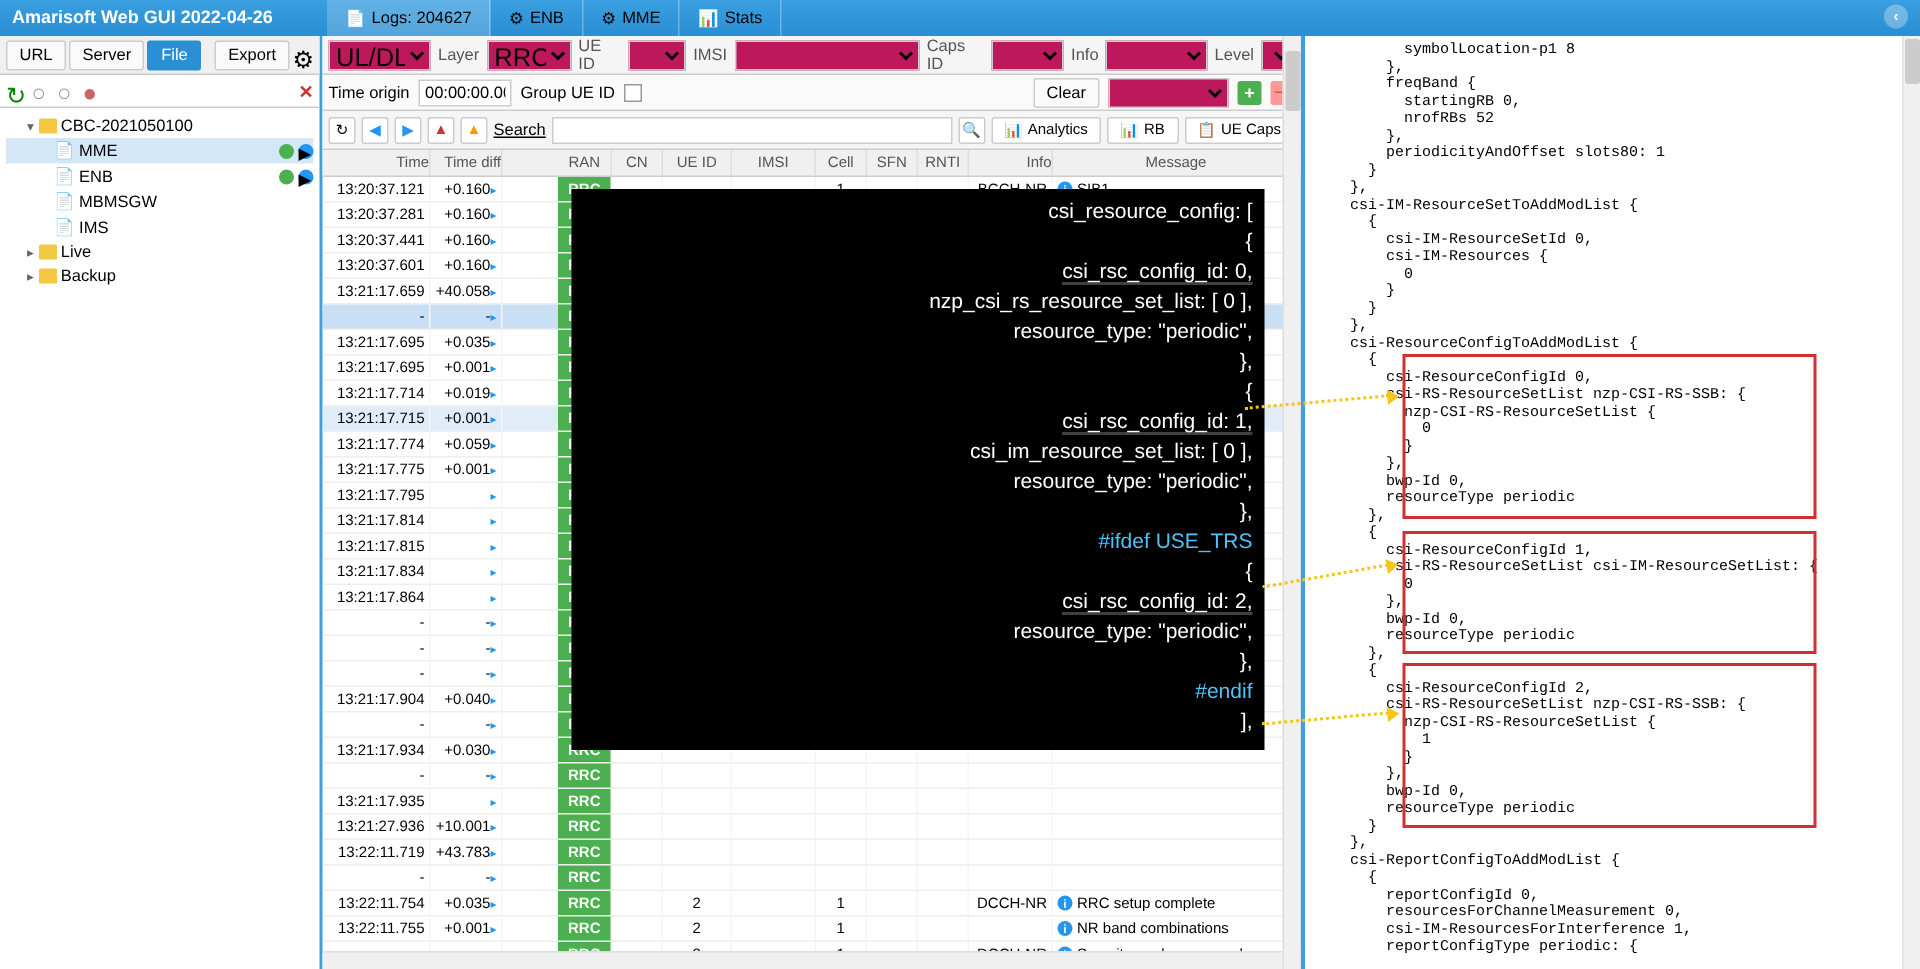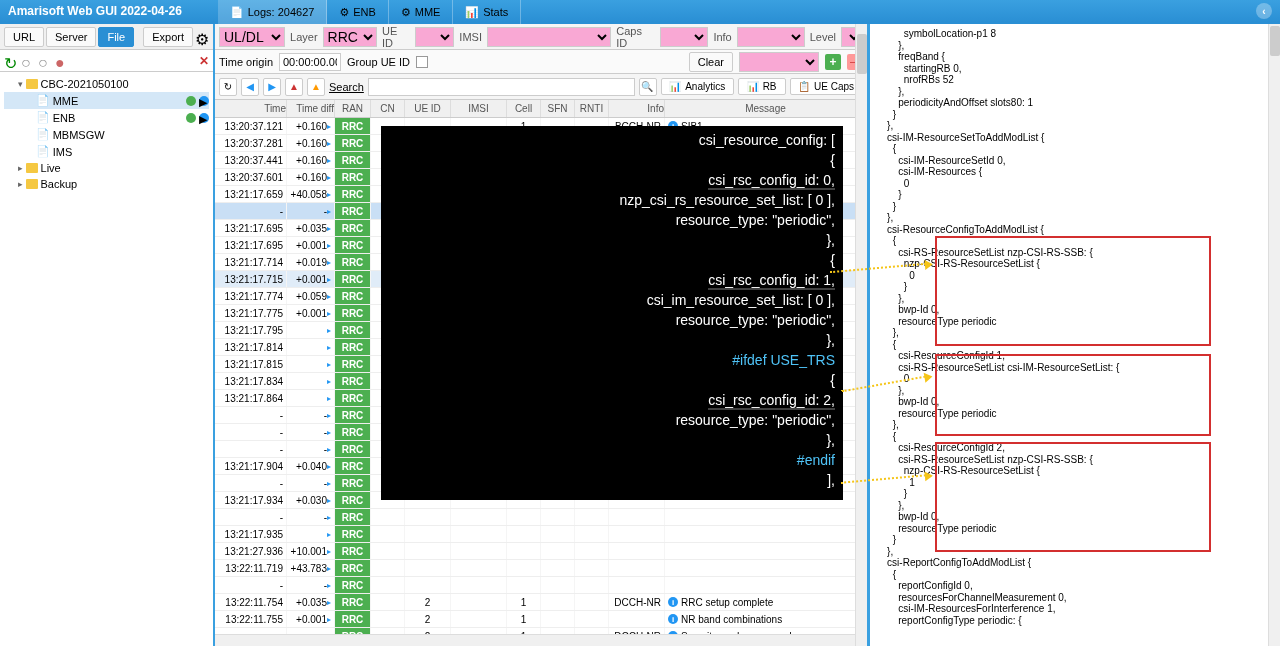--- a/index.html
+++ b/index.html
@@ -24,59 +24,59 @@
 .close-x { color: #c33; font-weight: bold; margin-left: auto; cursor: pointer; font-size: 12px; }
 .tree { padding: 4px; font-size: 11px; }
 .tree-node { padding: 2px 0 2px 14px; display: flex; align-items: center; gap: 3px; cursor: pointer; }
 .tree-node.l2 { padding-left: 32px; }
 .tree-node.selected { background: #d4e7f7; }
 .tree-icon-folder { width: 12px; height: 10px; background: #f5c842; display: inline-block; border-radius: 1px; }
 .tree-caret { font-size: 9px; color: #666; }
 
 .center-panel { flex: 1; display: flex; flex-direction: column; border-right: 3px solid #3aa0e0; position: relative; min-width: 0; }
 .filter-bar { height: 26px; background: #f5f5f5; border-bottom: 1px solid #ccc; display: flex; align-items: center; padding: 0 4px; gap: 2px; }
-.select-sm { height: 20px; font-size: 14px; border: 1px solid #ccc; background: #f9a8d4; }
+.select-sm { height: 20px; font-size: 17px; border: 1px solid #ccc; background: #be185d; }
 .select-sm.w60 { width: 68px; }
 .select-sm.w70 { width: 56px; }
 .filter-label { font-size: 11px; color: #555; padding: 0 3px; }
 .filter-bar2 { height: 24px; background: #fafafa; border-bottom: 1px solid #ccc; display: flex; align-items: center; padding: 0 4px; gap: 6px; font-size: 11px; }
 .input-sm { height: 18px; border: 1px solid #ccc; font-size: 11px; padding: 0 3px; }
 .search-bar { height: 26px; background: #f5f5f5; border-bottom: 1px solid #ccc; display: flex; align-items: center; padding: 0 4px; gap: 4px; }
 .nav-icon { width: 18px; height: 18px; border: 1px solid #ccc; background: #fff; display: flex; align-items: center; justify-content: center; font-size: 10px; cursor: pointer; border-radius: 2px; }
 .search-label { font-size: 11px; text-decoration: underline; }
 .search-input { flex: 1; height: 18px; border: 1px solid #ccc; font-size: 11px; padding: 0 4px; }
 .pill-btn { padding: 2px 8px; border: 1px solid #ccc; background: #fff; font-size: 10px; border-radius: 2px; cursor: pointer; display: flex; gap: 3px; align-items: center; }
 
 .grid-header { height: 18px; display: flex; background: #f0f0f0; border-bottom: 1px solid #ccc; font-size: 10px; color: #555; }
 .grid-header > div { border-right: 1px solid #ddd; display: flex; align-items: center; justify-content: center; }
 .grid-body { flex: 1; overflow: hidden; position: relative; }
 .grid-row { height: 17px; display: flex; font-size: 10px; border-bottom: 1px solid #eee; }
 .grid-row.selected { background: #c9dff5; }
 .grid-row > div { border-right: 1px solid #f5f5f5; display: flex; align-items: center; padding: 0 3px; overflow: hidden; }
 .col-time { width: 72px; justify-content: flex-end !important; }
 .col-diff { width: 48px; justify-content: flex-end !important; }
-.col-ran { width: 36px; justify-content: center !important; }
+.col-ran { width: 36px; justify-content: center !important; margin-left: 37px; }
 .col-cn { width: 34px; }
 .col-ue { width: 46px; justify-content: center !important; }
 .col-imsi { width: 56px; }
 .col-cell { width: 34px; justify-content: center !important; }
 .col-sfn { width: 34px; }
 .col-rnti { width: 34px; }
 .col-info { width: 56px; justify-content: flex-end !important; }
 .col-msg { flex: 1; }
 .ran-rrc { background: #4caf50; color: #fff; font-weight: bold; }
 .info-icon { width: 10px; height: 10px; border-radius: 50%; background: #2196f3; color: #fff; font-size: 8px; display: inline-flex; align-items: center; justify-content: center; margin-right: 3px; font-weight: bold; }
 
 .code-overlay { position: absolute; top: 102px; left: 166px; width: 462px; height: 374px; background: #000; color: #fff; font-family: 'Courier New', monospace; font-size: 14px; line-height: 20px; padding: 4px 8px; z-index: 10; overflow: hidden; }
 .code-line { white-space: pre; text-align: right; }
 .code-kw { color: #4fc3f7; }
 .hl-yellow { border-bottom: 2px solid #404040; }
 
 .right-panel { width: 410px; font-family: 'Courier New', monospace; font-size: 10px; line-height: 11.5px; padding: 4px 0 4px 6px; position: relative; overflow: hidden; color: #000; }
-.right-panel .rp-line { white-space: pre; }
+.right-panel .rp-line { white-space: pre; font-family: Liberation Mono, monospace; }
 .red-box { position: absolute; border: 2px solid #d32f2f; pointer-events: none; }
 .rb1 { top: 212px; left: 65px; width: 276px; height: 110px; }
 .rb2 { top: 330px; left: 65px; width: 276px; height: 82px; }
 .rb3 { top: 418px; left: 65px; width: 276px; height: 110px; }
 
 .arrow { position: absolute; border-top: 2px dotted #f5c518; z-index: 15; pointer-events: none; }
 .arrow::after { content: ''; position: absolute; right: -7px; top: -5px; border-left: 8px solid #f5c518; border-top: 5px solid transparent; border-bottom: 5px solid transparent; }
 .a1 { top: 267px; left: 830px; width: 96px; transform: rotate(-5deg); }
 .a2 { top: 383px; left: 841px; width: 85px; transform: rotate(-10deg); }
 .a3 { top: 478px; left: 841px; width: 85px; transform: rotate(-5deg); }
@@ -684,20 +684,21 @@
       <div class="rp-line">    csi-IM-ResourceSetToAddModList {</div>
       <div class="rp-line">      {</div>
       <div class="rp-line">        csi-IM-ResourceSetId 0,</div>
       <div class="rp-line">        csi-IM-Resources {</div>
       <div class="rp-line">          0</div>
       <div class="rp-line">        }</div>
       <div class="rp-line">      }</div>
       <div class="rp-line">    },</div>
       <div class="rp-line">    csi-ResourceConfigToAddModList {</div>
       <div class="rp-line">      {</div>
+      <div class="rp-line">        csi-ResourceConfigId 0,</div>
       <div class="rp-line">        csi-RS-ResourceSetList nzp-CSI-RS-SSB: {</div>
       <div class="rp-line">          nzp-CSI-RS-ResourceSetList {</div>
       <div class="rp-line">            0</div>
       <div class="rp-line">          }</div>
       <div class="rp-line">        },</div>
       <div class="rp-line">        bwp-Id 0,</div>
       <div class="rp-line">        resourceType periodic</div>
       <div class="rp-line">      },</div>
       <div class="rp-line">      {</div>
       <div class="rp-line">        csi-ResourceConfigId 1,</div>

